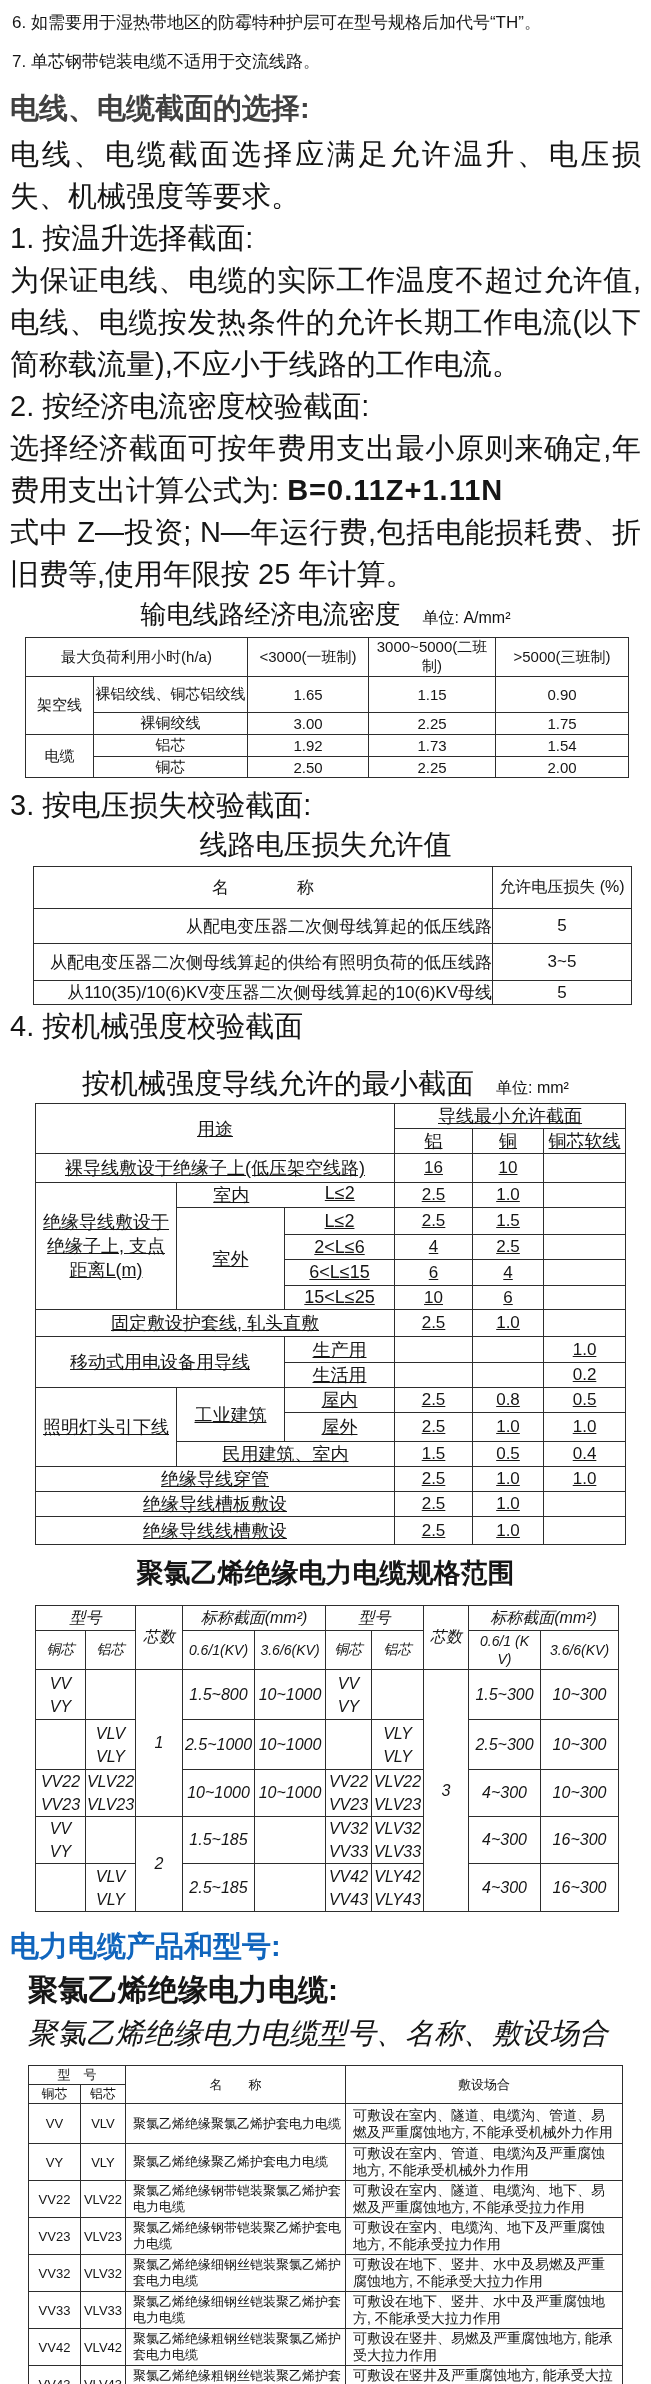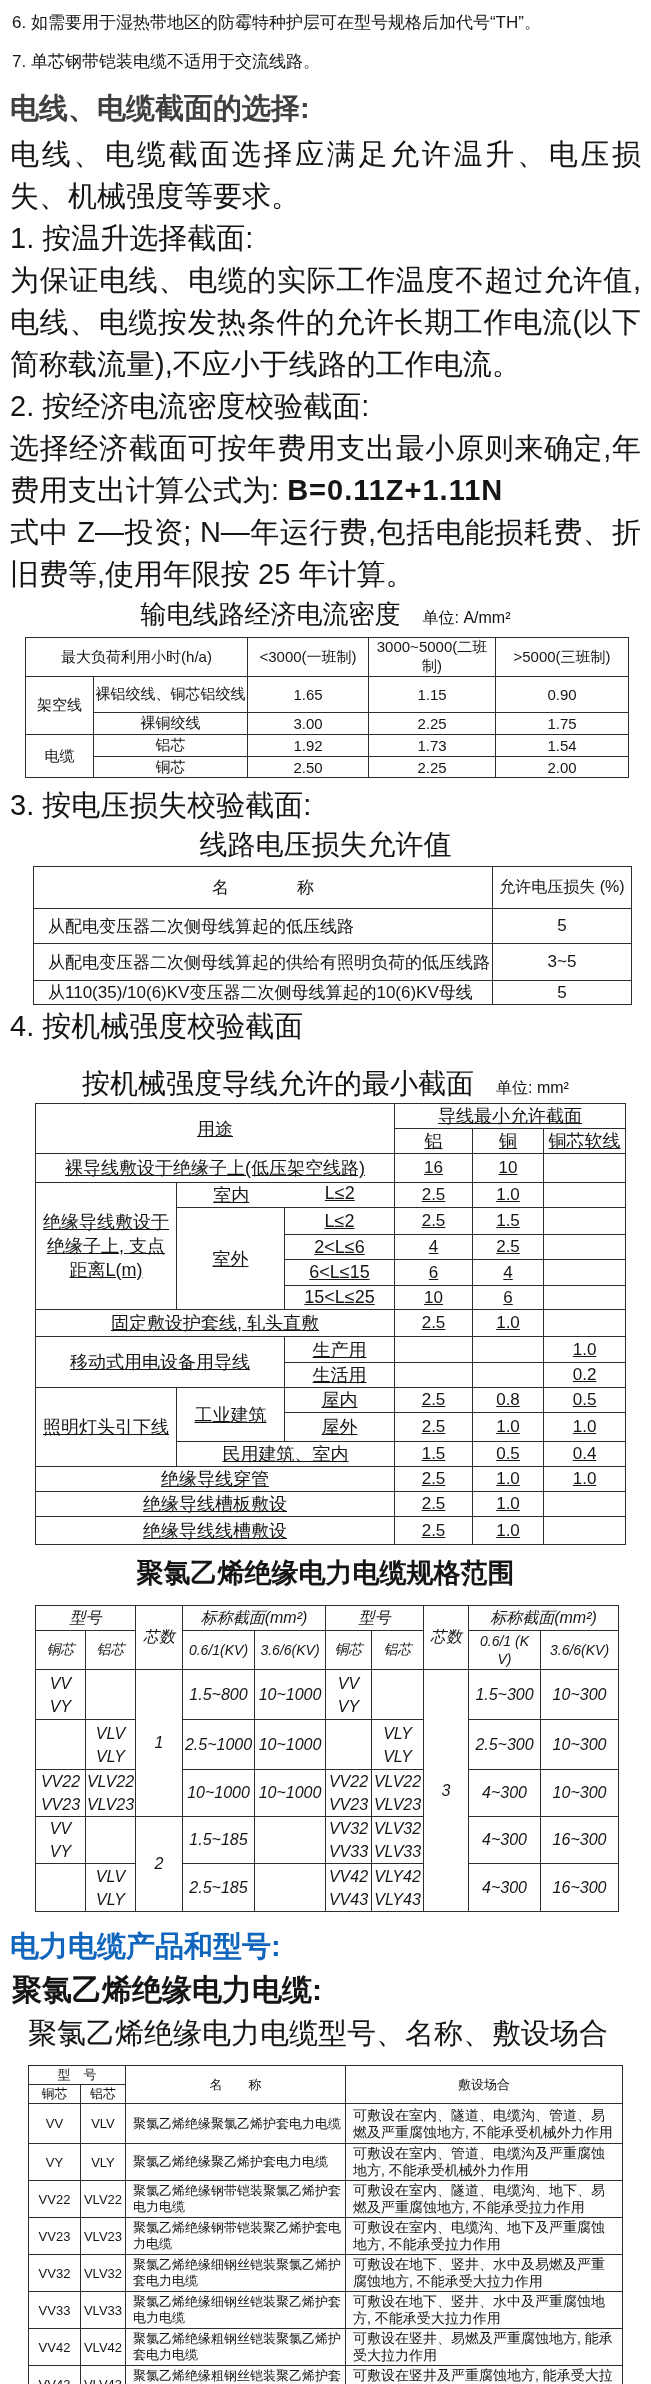--- a/index.html
+++ b/index.html
@@ -16,34 +16,34 @@
   .formula{font-weight:bold;letter-spacing:1px;}
   .caption-row{display:flex;justify-content:center;align-items:baseline;height:38px;line-height:38px;}
   .cap{font-size:26px;color:#111;}
   .unit{font-size:16px;margin-left:22px;color:#111;}
   .caption-mid{font-size:28px;text-align:center;line-height:38px;height:38px;}
   .caption4{font-size:27px;font-weight:bold;text-align:center;line-height:40px;height:40px;margin-top:8px;}
   table{border-collapse:collapse;table-layout:fixed;}
   td,th{border:1.5px solid #2d2d2d;padding:0;text-align:center;vertical-align:middle;font-weight:normal;}
   .t1{margin:4px 0 0 25px;width:603px;font-size:15px;}
   .t2{margin:2px 0 0 33px;width:598px;font-size:17px;}
-  .t2 .name{text-align:left;padding-left:14px;}
+  .t2 .name{text-align:right;padding-left:14px;}
   .t3{margin:0 0 0 35px;width:590px;font-size:18px;text-decoration:underline;}
   .t3 .val{font-size:17px;}
   .t4{margin:12px 0 0 35px;width:583px;font-size:16px;font-style:italic;}
   .t5{margin:3px 0 0 28px;width:594px;font-size:13px;}
   .t5 .name{text-align:left;padding-left:7px;line-height:16px;}
   .t5 .place{text-align:left;padding:1px 4px 1px 7px;line-height:17px;font-size:14px;}
   .pre{white-space:pre-line;line-height:23px;}
   .pre3{white-space:pre-line;line-height:24px;}
   .split-flex{display:flex;width:100%;}
   .split-flex span{flex:1;text-align:center;}
   .accent{color:#1065BD;}
-  .h-black{font-size:30px;font-weight:bold;line-height:40px;margin:6px 10px 0 12px;}
-  .subtitle{font-size:29px;line-height:42px;margin:2px 10px 11px 28px;}
+  .h-black{font-size:30px;font-weight:bold;line-height:40px;margin:6px 10px 0 28px;}
+  .subtitle{font-size:29px;line-height:42px;margin:2px 10px 11px 28px;font-style:italic;}
 </style>
 </head>
 <body>
 
 <div class="page">
 
   <p class="note">6. 如需要用于湿热带地区的防霉特种护层可在型号规格后加代号“TH”。</p>
   <p class="note">7. 单芯钢带铠装电缆不适用于交流线路。</p>
 
   <h1 class="h-blue accent" style="color: #404040;">电线、电缆截面的选择:</h1>

